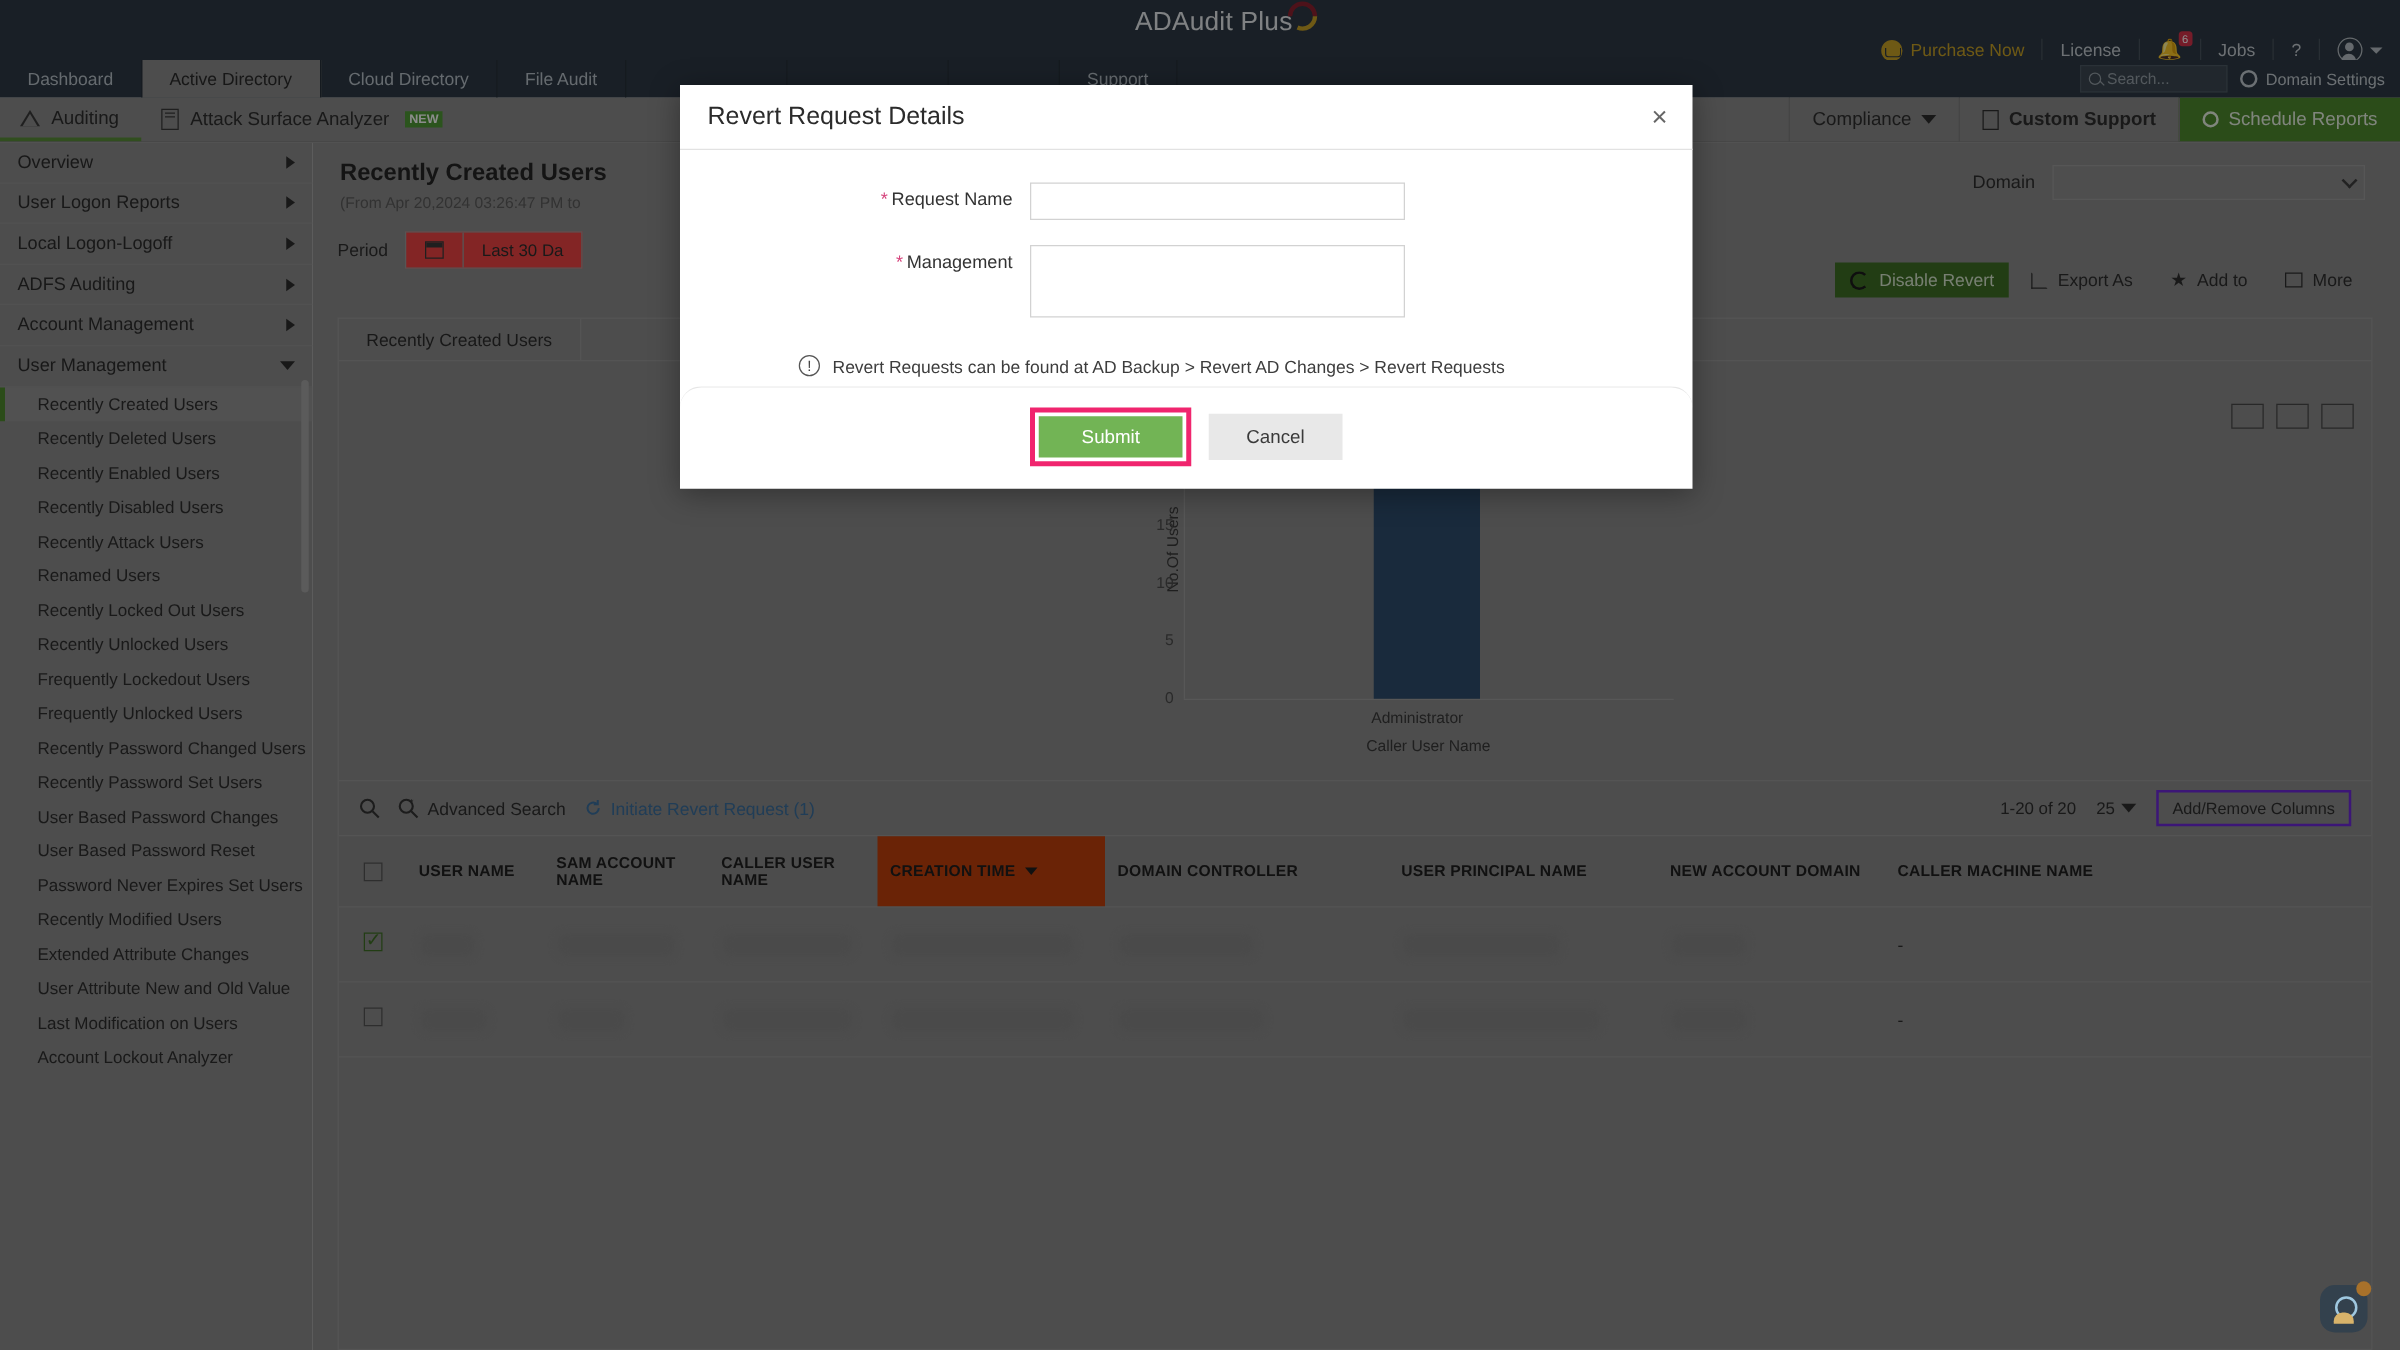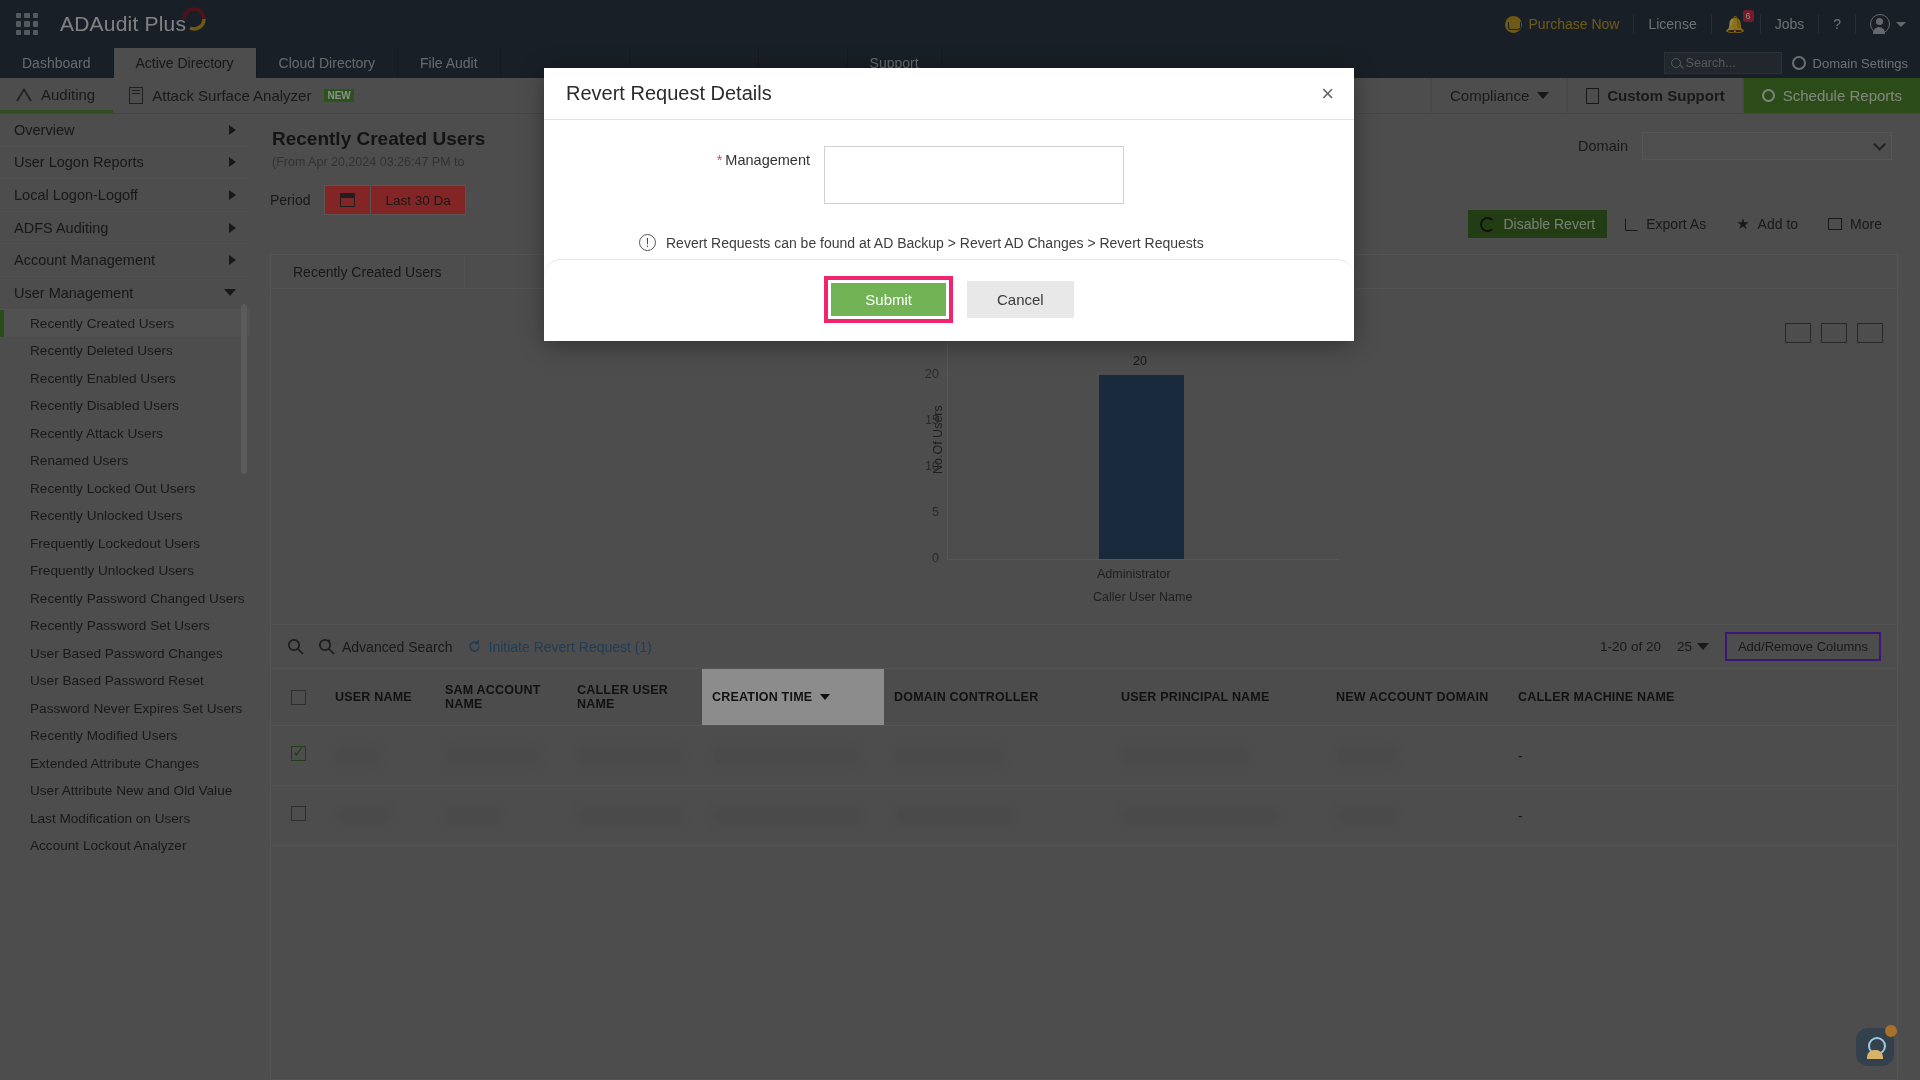--- a/index.html
+++ b/index.html
@@ -15,21 +15,21 @@
   .dimmed { position: absolute; inset: 0; }
   .dim-overlay {
     position: absolute; inset: 0;
     background: rgba(0,0,0,0.45);
     z-index: 50;
   }
 
   
   .topbar {
     height: 48px; background: #2e3a45; position: relative;
-    display: flex; align-items: center;
+    display: flex; align-items: center; flex-direction: column;
   }
   .grid-icon { margin-left: 16px; width: 22px; height: 22px;
     display: grid; grid-template-columns: repeat(3,1fr); grid-template-rows: repeat(3,1fr);
     gap: 3px; cursor: pointer; }
   .grid-icon i { background: #9aa5ae; border-radius: 1px; display:block; }
   .brand { margin-left: 22px; color: #e8ebee; font-size: 21px; letter-spacing:.2px; position:relative; }
   .brand-swirl { position:absolute; right:-22px; top:-7px; width:28px; height:28px; }
   .top-right { margin-left:auto; display:flex; align-items:center; color:#c6cdd3; font-size:14px; }
   .top-right > * { padding: 0 14px; position: relative; }
   .top-sep { width:1px; height:18px; background:#4a555f; padding:0; }
@@ -136,21 +136,21 @@
   
   .tbl-toolbar{height:44px;display:flex;align-items:center;padding:0 16px;gap:14px;border-top:1px solid #9a9a9a;}
   .tb-ico{display:flex;align-items:center;gap:5px;cursor:pointer;}
   .tb-link{font-size:14px;color:#2f2f2f;cursor:pointer;display:flex;align-items:center;gap:7px;}
   .tb-link.blue{color:#3b6f9e;}
   .tb-right{margin-left:auto;display:flex;align-items:center;gap:16px;font-size:13.5px;color:#2f2f2f;}
   .pgsize{display:flex;align-items:center;gap:5px;cursor:pointer;}
   .cols-btn{border:2px solid #6d28d9;padding:5px 11px;font-size:13px;cursor:pointer;}
   .tbl-head{display:flex;background:#8a8a8a;border-top:1px solid #9a9a9a;border-bottom:1px solid #9a9a9a;}
   .th{padding:14px 10px;font-size:12.5px;color:#1f1f1f;font-weight:600;letter-spacing:.2px;display:flex;align-items:center;}
-  .th.sorted{background:#ffffff;}
+  .th.sorted{background:#c2410c;}
   .th .sarw{width:0;height:0;border-left:5px solid transparent;border-right:5px solid transparent;border-top:6px solid #1f1f1f;margin-left:8px;}
   .chk{width:15px;height:15px;border:1px solid #555;background:#8c8c8c;display:inline-block;}
   .chk.on{border-color:#3f7026;color:#3f7026;position:relative;}
   .chk.on::after{content:"✓";position:absolute;left:1px;top:-4px;font-size:15px;color:#3f7026;}
   .tr{display:flex;border-bottom:1px solid #989898;height:60px;align-items:center;}
   .td{padding:0 10px;}
   .blob{background:#888;border-radius:8px;filter:blur(3px);height:20px;}
 
   
   .modal{position:absolute;z-index:60;left:544px;top:68px;width:810px;background:#fff;
@@ -507,20 +507,26 @@
   </div>
 
   <div class="modal">
     <div class="modal-head">
       <div class="modal-title">Revert Request Details</div>
       <div class="modal-x">×</div>
     </div>
     <div class="modal-body">
       <div class="frow">
         <div class="flbl">
+          <span class="req">*</span><span>Request Name</span>
+        </div>
+        <input class="finput" value="" style="">
+      </div>
+      <div class="frow">
+        <div class="flbl">
           <span class="req">*</span><span>Management</span>
         </div>
         <textarea class="ftext" style=""></textarea>
       </div>
       <div class="note">
         <span class="info-ico">!</span>
         <span>Revert Requests can be found at AD Backup &gt; Revert AD Changes &gt; Revert Requests</span>
       </div>
     </div>
     <div class="modal-foot">

